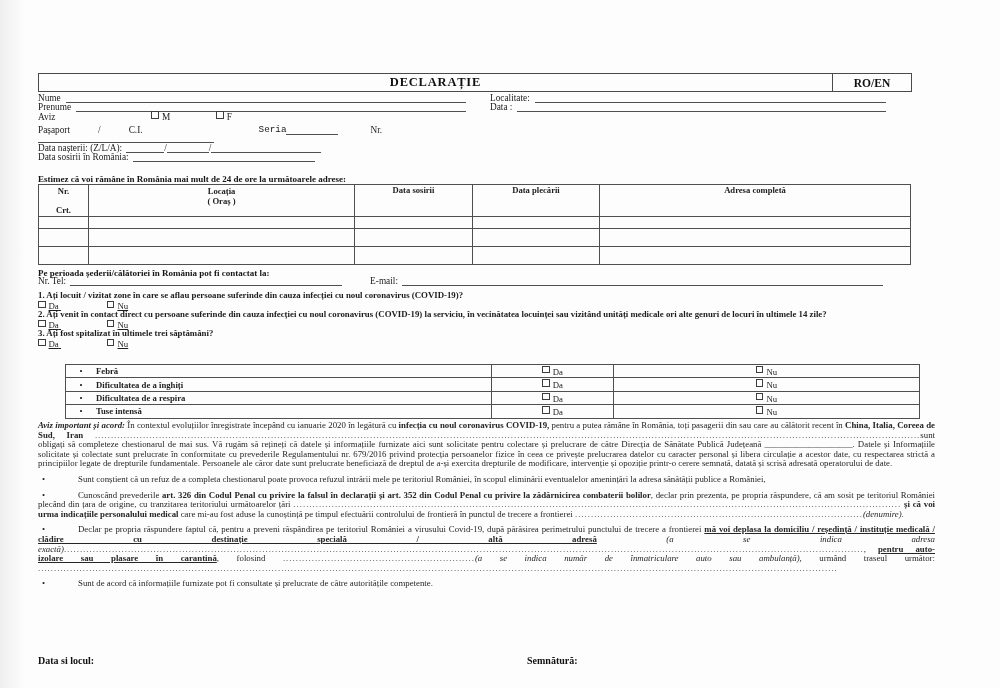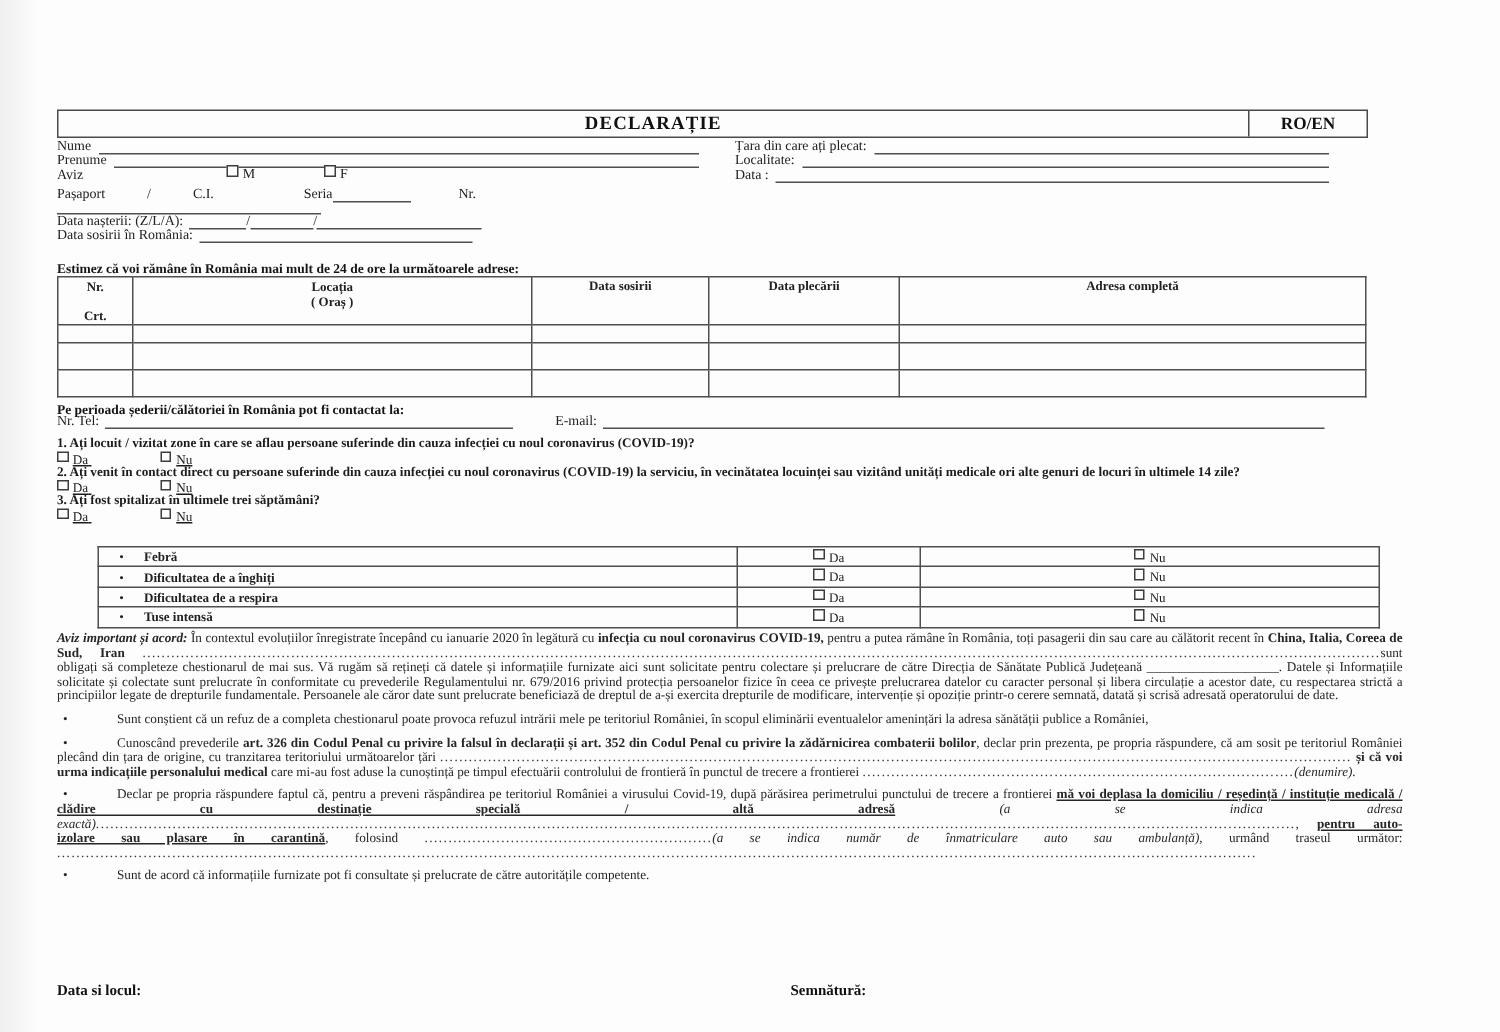--- a/index.html
+++ b/index.html
@@ -76,39 +76,35 @@
     </div>
     <div class="frow">
       <span class="lbl">Aviz</span>
       <span style="margin-left:96px;"><span class="cb"></span><span>M</span></span>
       <span style="margin-left:46px;"><span class="cb"></span><span>F</span></span>
     </div>
   </div>
 
   <div class="abs" style="left:490px;top:93px;width:396px;">
     <div class="frow">
-      <span class="lbl">Țara din care ați plecat:</span>
-      <span class="line grow" style="margin-left:5px;"></span>
-    </div>
-    <div class="frow">
       <span class="lbl">Localitate:</span>
       <span class="line grow" style="margin-left:5px;"></span>
     </div>
     <div class="frow">
       <span class="lbl">Data :</span>
       <span class="line grow" style="margin-left:5px;"></span>
     </div>
   </div>
 
   <div class="abs" style="left:38px;top:124px;width:430px;">
     <div class="frow" style="height:11px;">
       <span class="lbl">Pașaport</span>
       <span style="margin-left:28px;">/</span>
       <span style="margin-left:28px;">C.I.</span>
-      <span style="margin-left:60px;">Seria</span>
+      <span style="margin-left:116px;font-family:Liberation Mono, monospace;">Seria</span>
       <span class="line" style="width:52px;"></span>
       <span style="margin-left:32px;">Nr.</span>
     </div>
     <div class="frow" style="height:8px;">
       <span class="line" style="width:176px;"></span>
     </div>
     <div class="frow">
       <span class="lbl">Data nașterii: (Z/L/A):</span>
       <span class="line" style="width:38px;margin-left:4px;"></span>
       <span>/</span>

